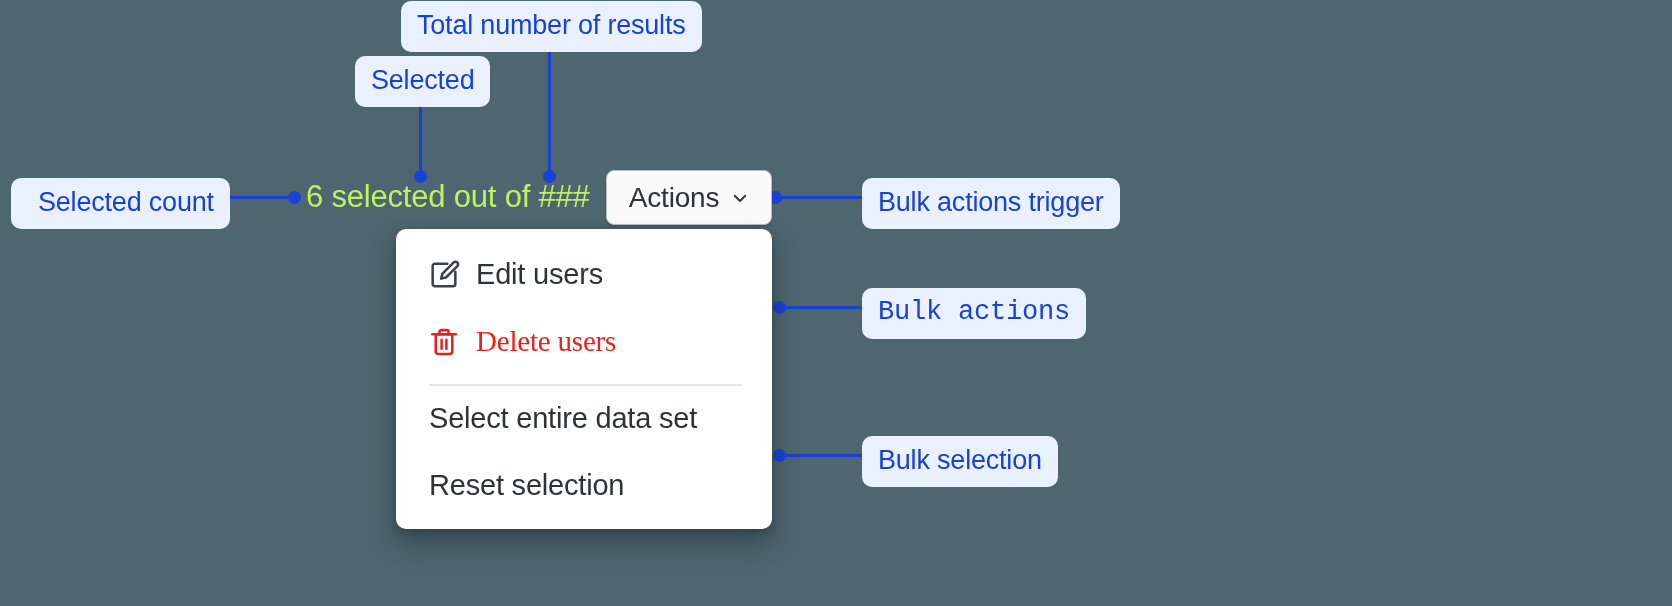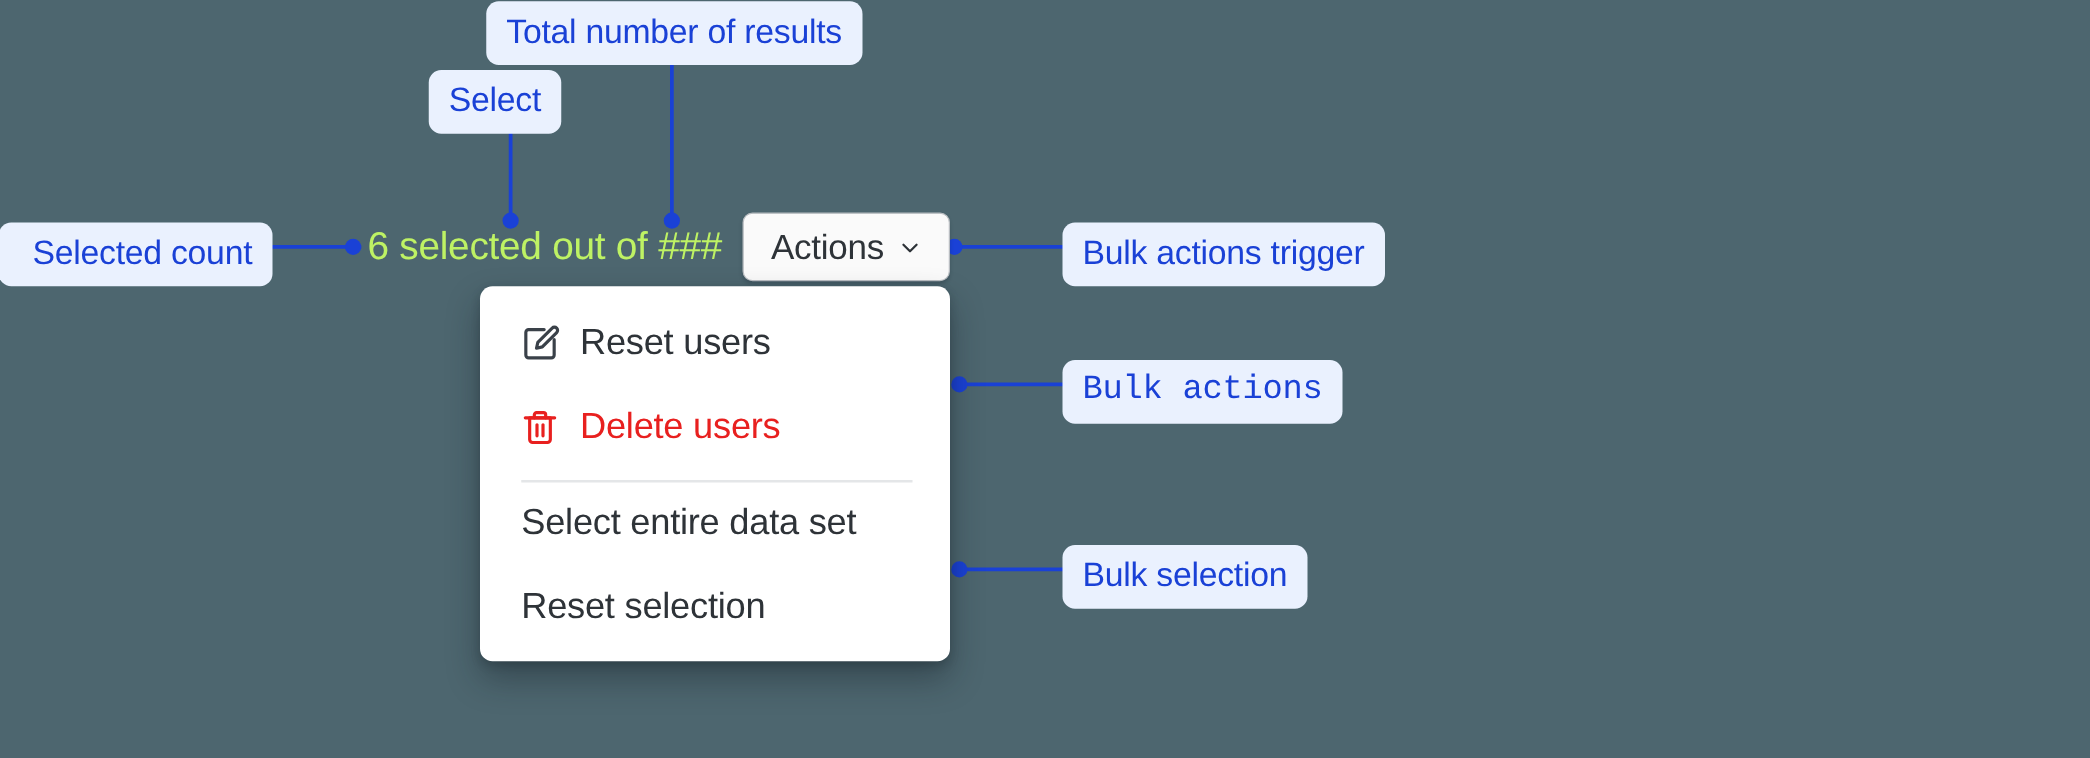--- a/index.html
+++ b/index.html
@@ -10,21 +10,21 @@
     width: 1672px;
     height: 606px;
     background: #4d666f;
     font-family: "Liberation Sans", sans-serif;
     overflow: hidden;
     position: relative;
   }
 
   #stage {
     position: absolute;
-    left: 0;
+    left: 12px;
     top: 0;
     width: 1440px;
     height: 606px;
   }
 
   
   .callout {
     position: absolute;
     background: #eaf1fe;
     color: #1a41d6;
@@ -124,21 +124,21 @@
     height: 32px;
     margin-right: 16px;
     flex: 0 0 auto;
     display: block;
   }
   .menu-item .mi-label {
     font-size: 29px;
     color: #2e3338;
     letter-spacing: -0.2px;
   }
-  .menu-item.danger .mi-label { color: #e8201f; }
+  .menu-item.danger .mi-label { color: #e8201f; font-family: Liberation Serif, serif; }
 
   .menu-item.noicon { padding-left: 33px; }
 
   .menu-sep {
     position: absolute;
     left: 33px;
     width: 313px;
     height: 2px;
     background: #e4e6e8;
     top: 155px;
@@ -162,21 +162,21 @@
   <div class="dot" style="left:757px; top:191px;"></div>
 
   <div class="conn-h" style="left:766px; top:306px; width:90px;"></div>
   <div class="dot" style="left:761px; top:301px;"></div>
 
   <div class="conn-h" style="left:766px; top:454px; width:90px;"></div>
   <div class="dot" style="left:761px; top:449px;"></div>
 
   <div class="callout" style="left:389px; top:1px;">Total number of results</div>
 
-  <div class="callout" style="left:343px; top:56px;">Select</div>
+  <div class="callout" style="left:343px; top:56px;">Selected</div>
 
   <div class="callout" style="left:-1px; top:178px;padding-left:27px;">Selected count</div>
 
   <div class="callout" style="left:850px; top:178px;">Bulk actions trigger</div>
 
   <div class="callout" style="left:850px; top:288px;font-family:Liberation Mono, monospace;">Bulk actions</div>
 
   <div class="callout" style="left:850px; top:436px;">Bulk selection</div>
 
   <div class="selected-count">6 selected out of ###</div>
@@ -192,21 +192,21 @@
 
   <div class="menu">
 
     <div class="menu-item" style="top:12px;">
       <span style="display:block;">
         <svg class="mi-icon" viewBox="0 0 24 24" fill="none" stroke="#3a4149" stroke-width="1.9" stroke-linecap="round" stroke-linejoin="round">
           <path d="M14.5 3.5H5.2A1.7 1.7 0 0 0 3.5 5.2v13.6a1.7 1.7 0 0 0 1.7 1.7h13.6a1.7 1.7 0 0 0 1.7-1.7V9.5"></path>
           <path d="M19.3 2.6a1.9 1.9 0 0 1 2.7 2.7l-8.6 8.6-3.5.8.8-3.5 8.6-8.6z"></path>
         </svg>
       </span>
-      <span class="mi-label">Reset users</span>
+      <span class="mi-label">Edit users</span>
     </div>
 
     <div class="menu-item danger" style="top:79px;">
       <span style="display:block;">
         <svg class="mi-icon" viewBox="0 0 24 24" fill="none" stroke="#e8201f" stroke-width="1.9" stroke-linecap="round" stroke-linejoin="round">
           <line x1="3.2" y1="6.2" x2="20.8" y2="6.2"></line>
           <path d="M8.6 6.2V4.4a1.3 1.3 0 0 1 1.3-1.3h4.2a1.3 1.3 0 0 1 1.3 1.3v1.8"></path>
           <path d="M5.8 6.2h12.4v13a1.8 1.8 0 0 1-1.8 1.8H7.6a1.8 1.8 0 0 1-1.8-1.8v-13z"></path>
           <line x1="10.2" y1="10.4" x2="10.2" y2="17"></line>
           <line x1="13.8" y1="10.4" x2="13.8" y2="17"></line>

